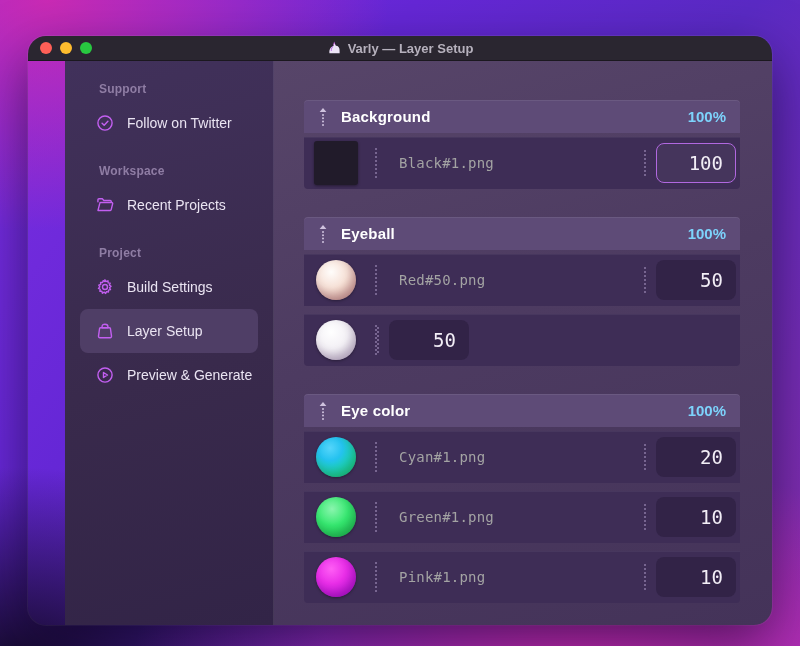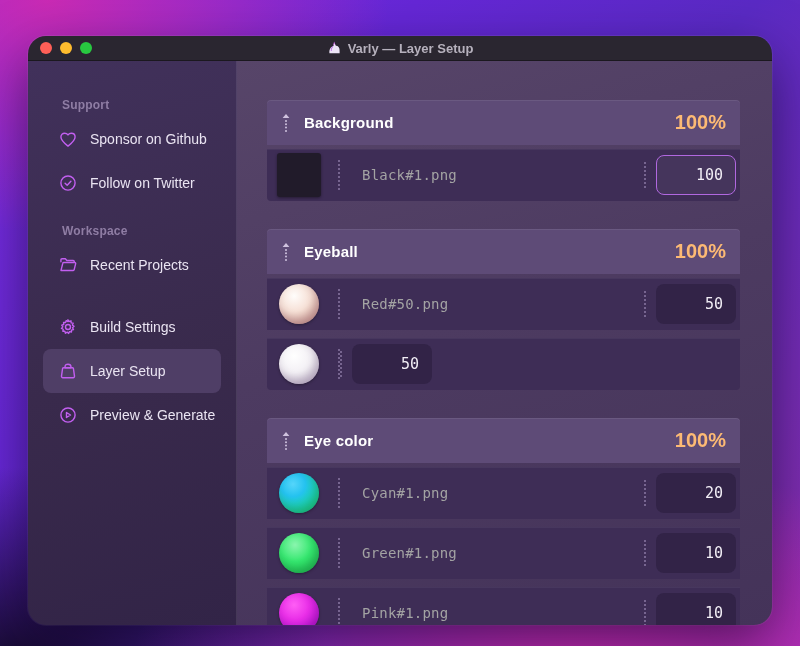--- a/index.html
+++ b/index.html
@@ -29,23 +29,24 @@
   .dot.red   { background:#ff5f57; }
   .dot.yellow{ background:#febc2e; }
   .dot.green { background:#28c840; }
   .title { font-size:13px; font-weight:700; color:#b6b1bd; display:flex; align-items:center; gap:6px; }
   .app-icon { width:15px; height:15px; display:inline-block; }
 
   .content { flex:1; display:flex; min-height:0; }
 
   
   .sidebar {
-    width:209px; flex:0 0 209px; padding-top:36px;
+    width:209px; flex:0 0 209px; padding-top:20px;
     background:linear-gradient(165deg, #41315b 0%, #392a4c 55%, #322447 100%);
     border-right:1px solid rgba(255,255,255,.09);
+    margin-left:37px;
   }
   .side-section { margin-top:18px; }
   .side-section:first-child { margin-top:0; }
   .side-label {
     margin:0 0 4px 34px; font-size:12px; font-weight:700; color:#8f7da4;
     letter-spacing:.2px; line-height:16px;
   }
   .side-item {
     height:44px; margin:0 15px; padding-left:15px; border-radius:8px;
     display:flex; align-items:center; gap:12px; color:#eae4f2; font-size:14px;
@@ -54,27 +55,27 @@
   .side-item.active { background:#4f3e66; }
   .side-item svg { width:20px; height:20px; stroke:#c25ff0; fill:none; stroke-width:1.7; stroke-linecap:round; stroke-linejoin:round; flex:0 0 20px; }
 
   
   .main {
     flex:1; min-width:0; padding:39px 32px 0 30px;
     background:linear-gradient(163deg, #574569 0%, #4d3b61 45%, #443359 100%);
   }
   .group { margin-bottom:28px; }
   .group-header {
-    height:45px; background:#5e4b77; border-radius:4px 4px 0 0; margin-bottom:4px;
+    height:33px; background:#5e4b77; border-radius:4px 4px 0 0; margin-bottom:4px;
     display:flex; align-items:center; padding:0 14px 0 14px;
     box-shadow:inset 0 1px 0 rgba(255,255,255,.08);
   }
   .drag-icon { width:10px; height:20px; flex:0 0 10px; }
   .group-title { margin-left:13px; font-size:15px; font-weight:700; color:#fff; letter-spacing:.2px; }
-  .group-weight { margin-left:auto; font-size:20px; font-weight:700; color:#fdba74; }
+  .group-weight { margin-left:auto; font-size:15px; font-weight:700; color:#7dd3fc; }
 
   .layer-row {
     height:52px; background:#3e2d56; margin-bottom:8px;
     display:flex; align-items:center; padding:0 2px 0 10px;
     box-shadow:inset 0 1px 0 rgba(255,255,255,.05);
   }
   .group .layer-row:last-child { border-radius:0 0 4px 4px; }
 
   .thumb { flex:0 0 auto; }
   .thumb.square { width:44px; height:44px; border-radius:3px; background:#211b2a; box-shadow:0 1px 3px rgba(0,0,0,.4); }
@@ -88,21 +89,21 @@
   .vdiv { width:0; border-left:2px dotted rgba(198,178,224,.42); height:30px; margin-left:17px; }
   .vdiv.right { height:26px; margin:0 10px 0 0; }
 
   .layer-file {
     margin-left:22px; font-family:"DejaVu Sans Mono", monospace;
     font-size:14px; color:#a3a3a3; letter-spacing:.2px; flex:1; min-width:0;
   }
   .value-input {
     width:80px; height:40px; margin-right:2px; border-radius:8px;
     background:rgba(14,6,26,.25); border:1.5px solid transparent;
-    font-family:"DejaVu Sans Mono", monospace; font-size:15px; color:#f2eef6;
+    font-family:"DejaVu Sans Mono", monospace; font-size:19px; color:#f2eef6;
     text-align:right; padding-right:12px; outline:none;
   }
   .value-input.focused { border-color:#b168e0; background:rgba(255,255,255,.04); }
 </style>
 </head>
 <body>
 
 <div class="window">
 
   <div class="titlebar">
@@ -122,45 +123,40 @@
   </div>
 
   <div class="content">
 
     <div class="sidebar">
 
       <div class="side-section">
         <div class="side-label">Support</div>
         <div class="side-item">
           <svg viewBox="0 0 24 24">
-              <path d="M12 20.5 C7 16.5 3.5 13.3 3.5 9.5 C3.5 6.9 5.5 5 8 5 C9.6 5 11.1 5.8 12 7.1 C12.9 5.8 14.4 5 16 5 C18.5 5 20.5 6.9 20.5 9.5 C20.5 13.3 17 16.5 12 20.5 Z"></path>
-            </svg>
-          <span>Sponsor on Github</span>
-        </div>
-        <div class="side-item">
-          <svg viewBox="0 0 24 24">
               <circle cx="12" cy="12" r="8.5"></circle>
               <path d="M8.5 12.2 L11 14.7 L15.5 9.8"></path>
             </svg>
           <span>Follow on Twitter</span>
         </div>
       </div>
 
       <div class="side-section">
         <div class="side-label">Workspace</div>
         <div class="side-item">
           <svg viewBox="0 0 24 24">
               <path d="M3.5 8 L3.5 5.8 C3.5 5.1 4.1 4.5 4.8 4.5 L8.8 4.5 L10.6 6.5 L18.2 6.5 C18.9 6.5 19.5 7.1 19.5 7.8 L19.5 8.6"></path>
               <path d="M3.6 18.5 L5.8 9.8 C5.9 9.3 6.4 9 6.9 9 L20.2 9 C20.9 9 21.4 9.6 21.2 10.3 L19.4 17.6 C19.3 18.1 18.8 18.5 18.3 18.5 Z"></path>
             </svg>
           <span>Recent Projects</span>
         </div>
       </div>
 
       <div class="side-section">
+        <div class="side-label">Project</div>
         <div class="side-item">
           <svg viewBox="0 0 24 24">
               <circle cx="12" cy="12" r="3"></circle>
               <path d="M12 3.2 L13.3 5.3 L15.7 4.5 L15.9 7 L18.4 7.4 L17.4 9.7 L19.5 11.2 L17.6 12.9 L18.8 15.2 L16.3 15.8 L16.3 18.3 L13.9 17.7 L12.8 20 L11 18.3 L8.9 19.7 L8.2 17.3 L5.7 17.3 L6.2 14.8 L4 13.7 L5.7 11.9 L4.4 9.7 L6.8 9 L6.6 6.5 L9.1 6.6 L9.9 4.2 L12 5.4 Z" transform="scale(0.98) translate(0.2,0.2)"></path>
             </svg>
           <span>Build Settings</span>
         </div>
         <div class="side-item active">
           <svg viewBox="0 0 24 24">
               <path d="M8.5 6.5 C8.5 4.8 9.8 3.8 12 3.8 C14.2 3.8 15.5 4.8 15.5 6.5 L15.5 8 L8.5 8 Z"></path>

